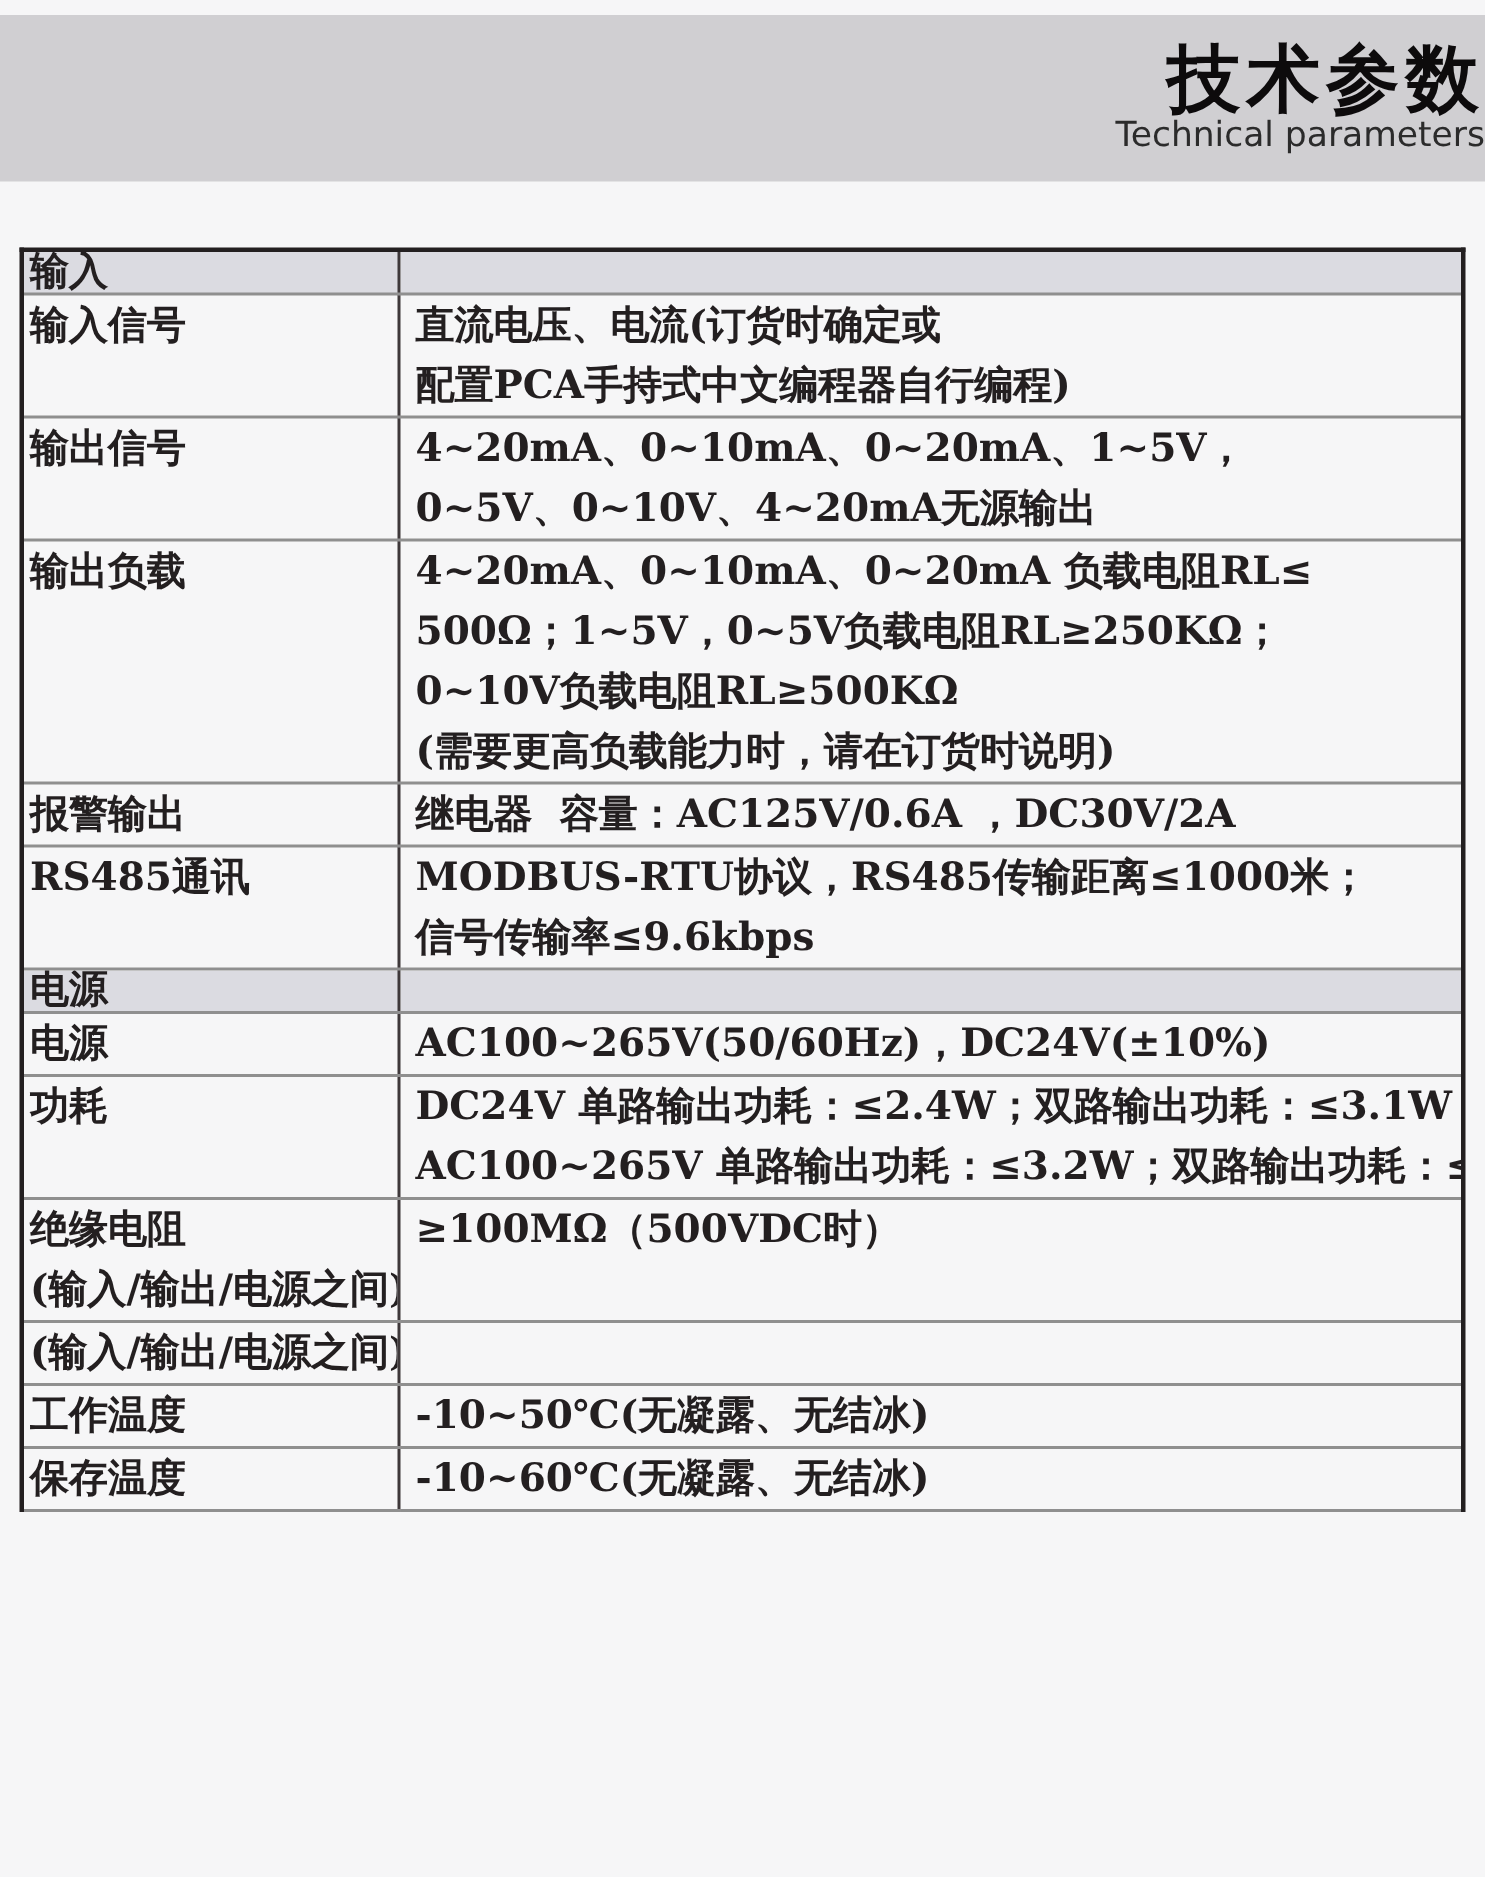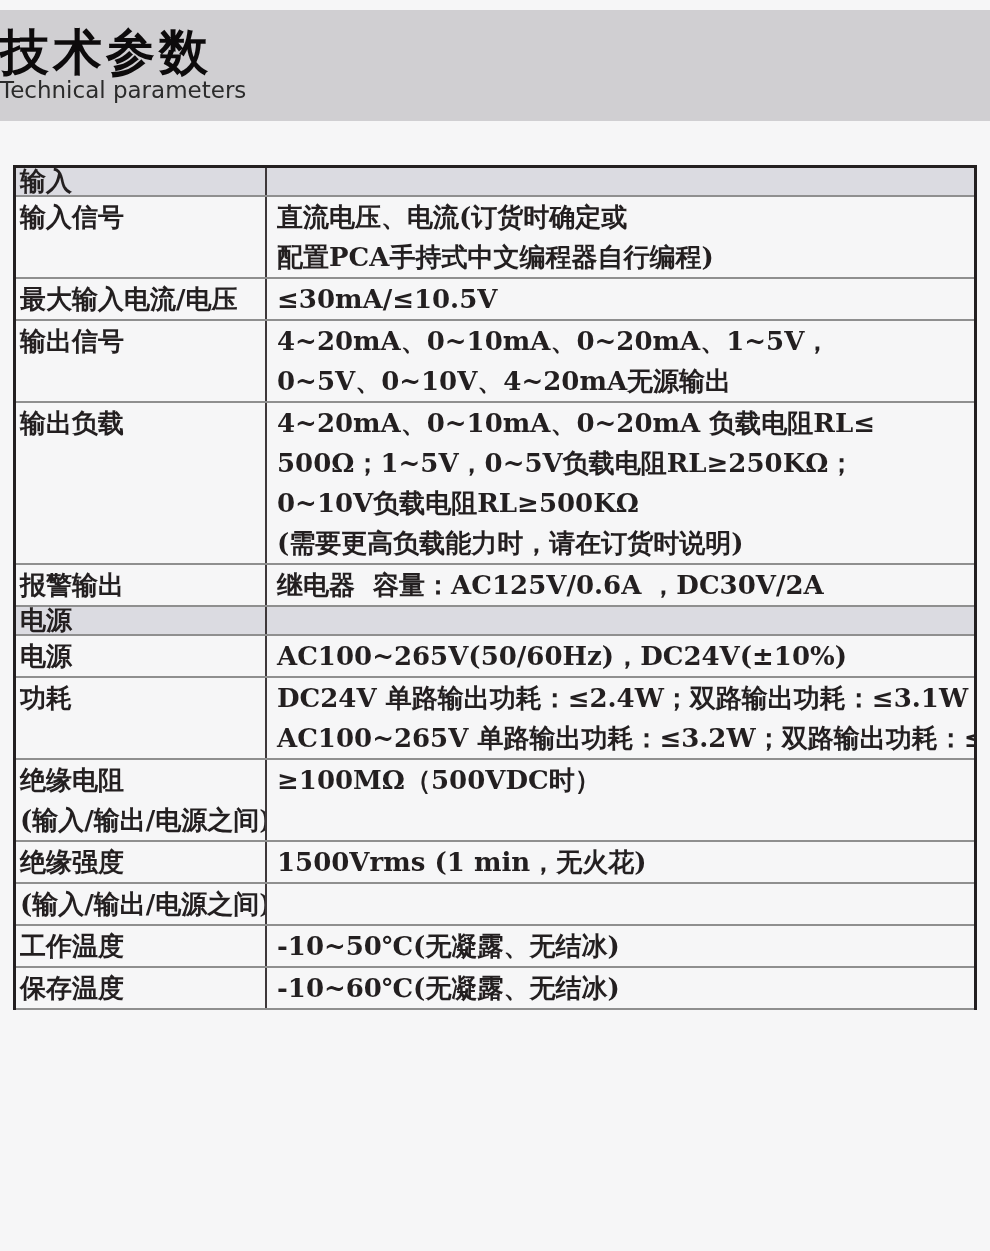--- a/index.html
+++ b/index.html
@@ -7,21 +7,21 @@
   body {
     position:relative;
     background:#f6f6f7;
     overflow:hidden;
     font-family:"DejaVu Serif","Liberation Serif",serif;
     color:#231f20;
   }
   
   .band {
     position:absolute; left:0; top:10px; width:990px; height:111px;
-    background:#d0cfd2; text-align:left;
+    background:#d0cfd2; text-align:right;
   }
   .title {
     padding-top:16px;
     font-family:"DejaVu Sans","Liberation Sans",sans-serif;
     font-weight:bold; font-size:49px; line-height:54px;
     letter-spacing:4px; color:#0d0b0c;
   }
   .subtitle {
     font-family:"DejaVu Sans","Liberation Sans",sans-serif;
     font-size:23px; line-height:21px; color:#2b2b2b;
@@ -69,28 +69,20 @@
           <td class="label">
             <div class="line">输入信号</div>
           </td>
           <td class="value">
             <div class="line">直流电压、电流(订货时确定或</div>
             <div class="line">配置PCA手持式中文编程器自行编程)</div>
           </td>
         </tr>
         <tr>
           <td class="label">
-            <div class="line">最大输入电流/电压</div>
-          </td>
-          <td class="value">
-            <div class="line">≤30mA/≤10.5V</div>
-          </td>
-        </tr>
-        <tr>
-          <td class="label">
             <div class="line">输出信号</div>
           </td>
           <td class="value">
             <div class="line">4~20mA、0~10mA、0~20mA、1~5V，</div>
             <div class="line">0~5V、0~10V、4~20mA无源输出</div>
           </td>
         </tr>
         <tr>
           <td class="label">
             <div class="line">输出负载</div>
@@ -101,20 +93,29 @@
             <div class="line">0~10V负载电阻RL≥500KΩ</div>
             <div class="line">(需要更高负载能力时，请在订货时说明)</div>
           </td>
         </tr>
         <tr>
           <td class="label">
             <div class="line">报警输出</div>
           </td>
           <td class="value">
             <div class="line">继电器  容量：AC125V/0.6A ，DC30V/2A</div>
+          </td>
+        </tr>
+        <tr>
+          <td class="label">
+            <div class="line">RS485通讯</div>
+          </td>
+          <td class="value">
+            <div class="line">MODBUS-RTU协议，RS485传输距离≤1000米；</div>
+            <div class="line">信号传输率≤9.6kbps</div>
           </td>
         </tr>
         <tr class="section">
           <td class="label">
             <div class="line">电源</div>
           </td>
           <td class="value"></td>
         </tr>
         <tr>
           <td class="label">
@@ -137,28 +138,20 @@
           <td class="label">
             <div class="line">绝缘电阻</div>
             <div class="line">(输入/输出/电源之间)</div>
           </td>
           <td class="value">
             <div class="line">≥100MΩ（500VDC时）</div>
           </td>
         </tr>
         <tr>
           <td class="label">
-            <div class="line">绝缘强度</div>
-          </td>
-          <td class="value">
-            <div class="line">1500Vrms (1 min，无火花)</div>
-          </td>
-        </tr>
-        <tr>
-          <td class="label">
             <div class="line">(输入/输出/电源之间)</div>
           </td>
           <td class="value"></td>
         </tr>
         <tr>
           <td class="label">
             <div class="line">工作温度</div>
           </td>
           <td class="value">
             <div class="line">-10~50℃(无凝露、无结冰)</div>

